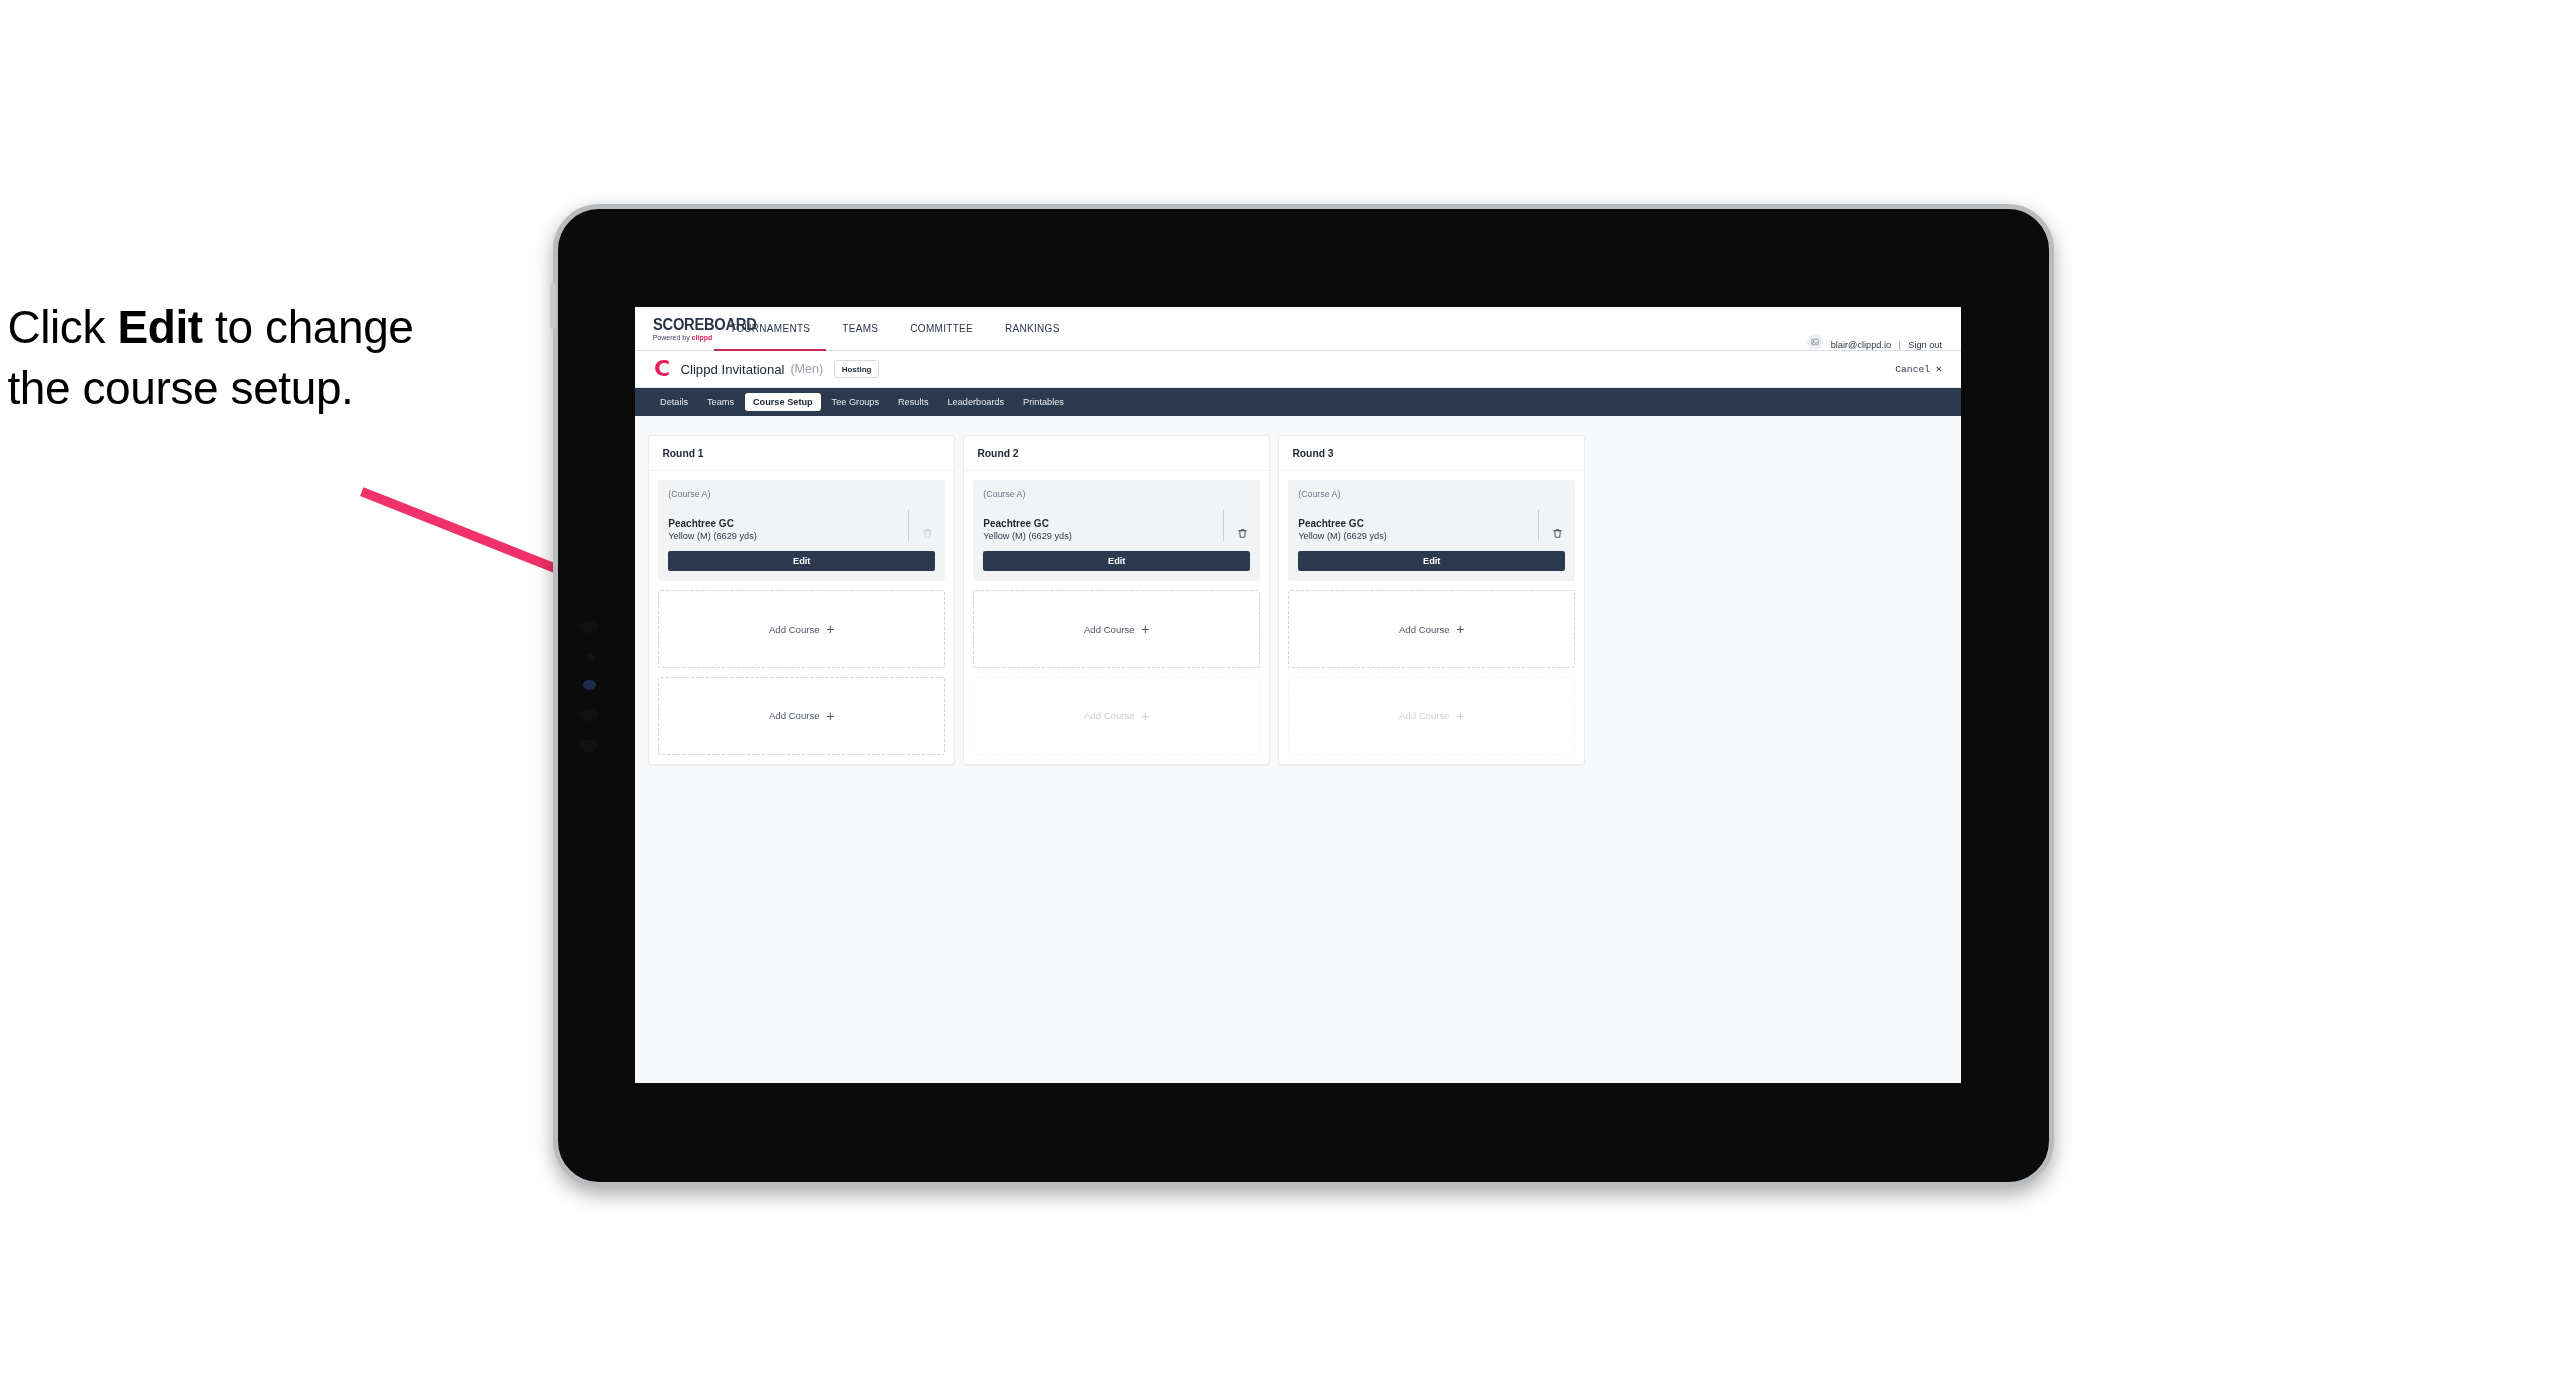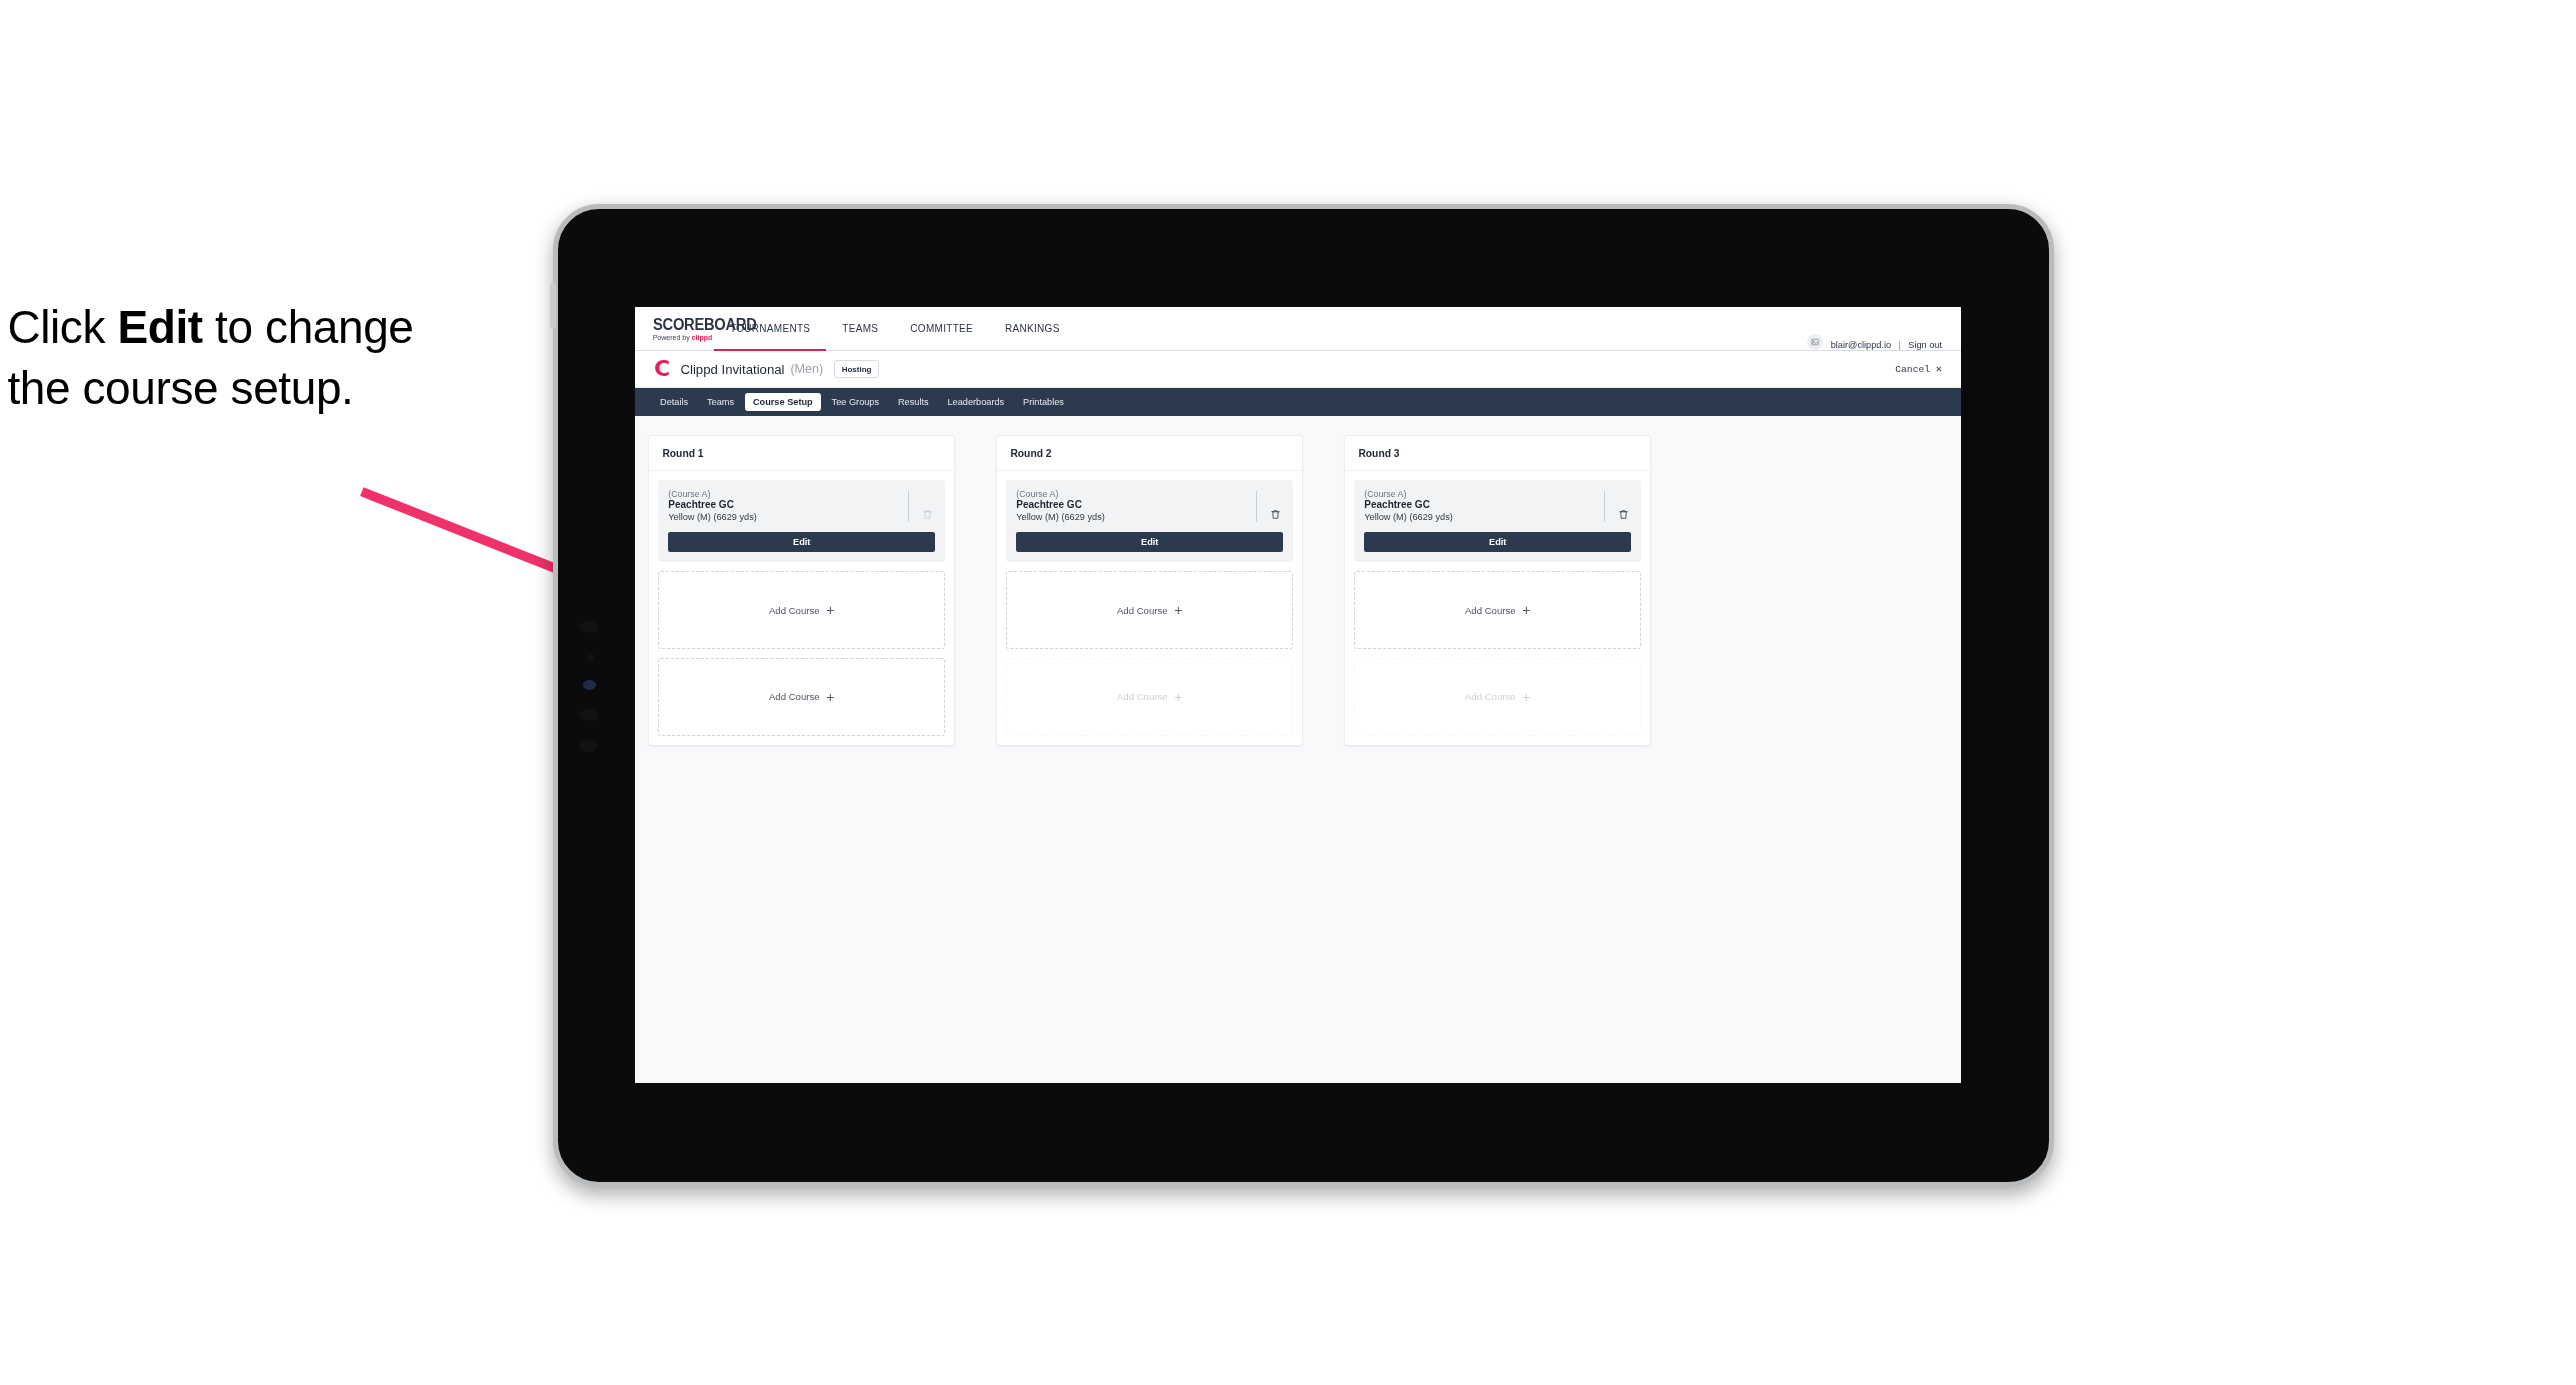--- a/index.html
+++ b/index.html
@@ -72,31 +72,31 @@
   #hosting{margin-left:11px;border:0.7px solid #d6dadf;border-radius:2.9px;
     padding:3.7px 6.6px;font-size:8px;font-weight:700;color:#1f2733;}
   #cancel{margin-left:auto;display:flex;align-items:center;gap:5.9px;cursor:pointer;font-family:Liberation Mono, monospace;}
   #cancel-label{font-size:9.6px;color:#2b3445;}
   #cancel-x{font-size:10.3px;color:#2b3445;line-height:1;}
   
   #tabs{height:28px;background:#2c3a4f;display:flex;align-items:center;padding:0 17px;gap:2.9px;}
   .tab{font-size:9.2px;color:#e8ebee;padding:4.4px 8px;border-radius:2.9px;cursor:pointer;}
   .tab.active{background:#ffffff;color:#1f2733;font-weight:600;}
   
-  #rounds{display:flex;gap:41px;padding:19px 13.2px;}
+  #rounds{display:flex;gap:8px;padding:19px 13.2px;}
   .round-col{width:305px;background:#ffffff;border:0.7px solid #eaecef;border-radius:3.7px;
     box-shadow:0 0.7px 1.5px rgba(16,24,40,.05);overflow:hidden;align-self:flex-start;}
   .round-head{padding:11.8px 13.2px 11px;border-bottom:0.7px solid #eef0f2;}
   .round-title{font-size:10.3px;font-weight:600;color:#1f2733;}
   .round-body{padding:8.8px;}
   .course-card{background:#f1f3f5;border-radius:2.9px;padding:9.6px 10.3px 10.3px;}
   .course-top{display:flex;align-items:flex-end;}
   .course-meta{flex:1;}
   .course-label{font-size:8.8px;color:#6b7380;}
-  .course-name{font-size:10px;font-weight:700;color:#1f2733;margin-top:0;}
+  .course-name{font-size:10px;font-weight:700;color:#1f2733;margin-top:19px;}
   .course-tee{font-size:9.2px;color:#323a46;margin-top:2.2px;}
   .divider{width:0.7px;height:31px;background:#c9ced5;margin:1.5px 10.3px 0 0;}
   .trash{width:16px;height:16px;display:flex;align-items:center;justify-content:center;
     cursor:pointer;margin-top:2.9px;}
   .trash svg{width:11px;height:11px;}
   .trash.disabled{opacity:.22;}
   .edit-btn{margin-top:9.6px;width:100%;background:#2c3a4f;color:#fff;border:none;
     border-radius:2.2px;height:20px;font-size:9.2px;font-weight:700;cursor:pointer;
     font-family:"Liberation Sans",sans-serif;}
   .add-course{border:0.7px dashed #cdd2d8;border-radius:2.9px;height:76px;

